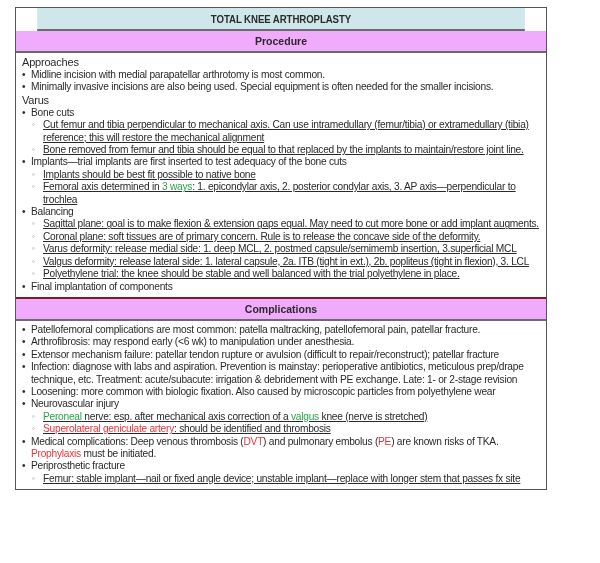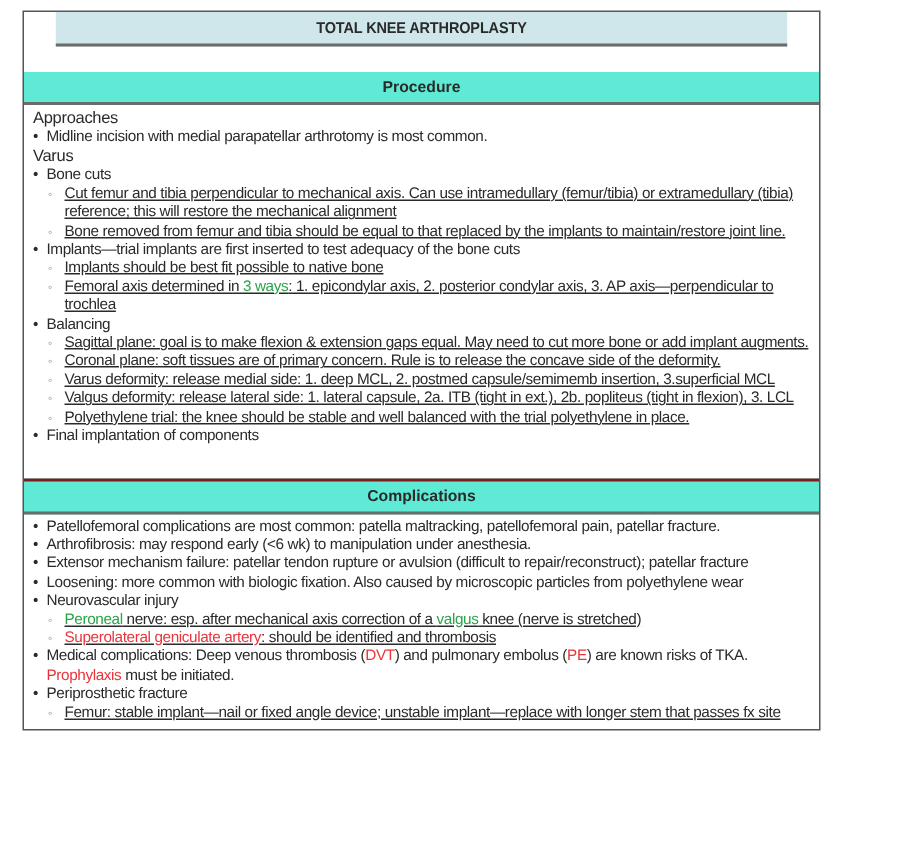--- a/index.html
+++ b/index.html
@@ -3,43 +3,44 @@
 <meta charset="utf-8">
 <style>
   html, body { margin:0; padding:0; background:#ffffff; }
   body { width:600px; height:563px; position:relative; overflow:hidden;
          font-family:"Liberation Sans", sans-serif; color:#2a2a2a; }
   .tbl { position:absolute; left:15px; top:7px; width:532px;
          border:1px solid #555; border-left-width:1px; border-right-width:1px; box-sizing:border-box; }
   .title-row { background:#cfe7ea; border-bottom:2px solid #6b6b6b; height:21px;
                display:flex; align-items:center; justify-content:center;
                font-weight:bold; font-size:10.5px; letter-spacing:-0.1px; transform:scaleX(0.92); }
-  .sec-row { background:#5eead4; border-bottom:2px solid #6b6b6b; height:20px;
+  .sec-row { background:#f0abfc; border-bottom:2px solid #6b6b6b; height:20px;
              display:flex; align-items:center; justify-content:center;
-             font-weight:bold; font-size:10.5px;margin-top:17px; }
+             font-weight:bold; font-size:10.5px; }
   .sec-row.top-b { border-top:2px solid #7f1d1d; }
   .body { padding:3px 6px 4px 6px; font-size:10.2px; line-height:12.4px; letter-spacing:-0.25px; }
   .h { font-weight:normal; font-size:11px; line-height:13px; letter-spacing:-0.2px; }
   .li { position:relative; padding-left:9px; }
   .li::before { content:"\2022"; position:absolute; left:0; top:0; }
   .sub { position:relative; padding-left:21px;text-decoration:underline; }
   .sub::before { content:"\25E6"; position:absolute; left:10px; top:0; font-size:8px; color:#777; }
   .g { color:#2aa34a; }
   .r { color:#e8343a; }
 </style>
 </head>
 <body>
 
 <div class="tbl">
   <div class="title-row">TOTAL KNEE ARTHROPLASTY</div>
   <div class="sec-row">Procedure</div>
 
   <div class="body">
     <div class="h">Approaches</div>
     <div class="li">Midline incision with medial parapatellar arthrotomy is most common.</div>
+    <div class="li">Minimally invasive incisions are also being used. Special equipment is often needed for the smaller incisions.</div>
     <div class="h">Varus</div>
 
     <div class="li">Bone cuts</div>
     <div class="sub">Cut femur and tibia perpendicular to mechanical axis. Can use intramedullary (femur/tibia) or extramedullary (tibia) reference; this will restore the mechanical alignment</div>
     <div class="sub">Bone removed from femur and tibia should be equal to that replaced by the implants to maintain/restore joint line.</div>
 
     <div class="li">Implants—trial implants are first inserted to test adequacy of the bone cuts</div>
     <div class="sub">Implants should be best fit possible to native bone</div>
     <div class="sub"><span>Femoral axis determined in </span><span class="g">3 ways</span><span>: 1. epicondylar axis, 2. posterior condylar axis, 3. AP axis—perpendicular to trochlea</span></div>
 
@@ -51,20 +52,21 @@
     <div class="sub">Polyethylene trial: the knee should be stable and well balanced with the trial polyethylene in place.</div>
     <div class="li">Final implantation of components</div>
   </div>
 
   <div class="sec-row top-b">Complications</div>
 
   <div class="body">
     <div class="li">Patellofemoral complications are most common: patella maltracking, patellofemoral pain, patellar fracture.</div>
     <div class="li">Arthrofibrosis: may respond early (&lt;6 wk) to manipulation under anesthesia.</div>
     <div class="li">Extensor mechanism failure: patellar tendon rupture or avulsion (difficult to repair/reconstruct); patellar fracture</div>
+    <div class="li">Infection: diagnose with labs and aspiration. Prevention is mainstay: perioperative antibiotics, meticulous prep/drape technique, etc. Treatment: acute/subacute: irrigation &amp; debridement with PE exchange. Late: 1- or 2-stage revision</div>
     <div class="li">Loosening: more common with biologic fixation. Also caused by microscopic particles from polyethylene wear</div>
     <div class="li">Neurovascular injury</div>
     <div class="sub"><span class="g">Peroneal</span><span> nerve: esp. after mechanical axis correction of a </span><span class="g">valgus</span><span> knee (nerve is stretched)</span></div>
     <div class="sub"><span class="r">Superolateral geniculate artery</span><span>: should be identified and thrombosis</span></div>
     <div class="li"><span>Medical complications: Deep venous thrombosis (</span><span class="r">DVT</span><span>) and pulmonary embolus (</span><span class="r">PE</span><span>) are known risks of TKA.</span><br><span class="r">Prophylaxis</span><span> must be initiated.</span></div>
     <div class="li">Periprosthetic fracture</div>
     <div class="sub">Femur: stable implant—nail or fixed angle device; unstable implant—replace with longer stem that passes fx site</div>
   </div>
 </div>
 

